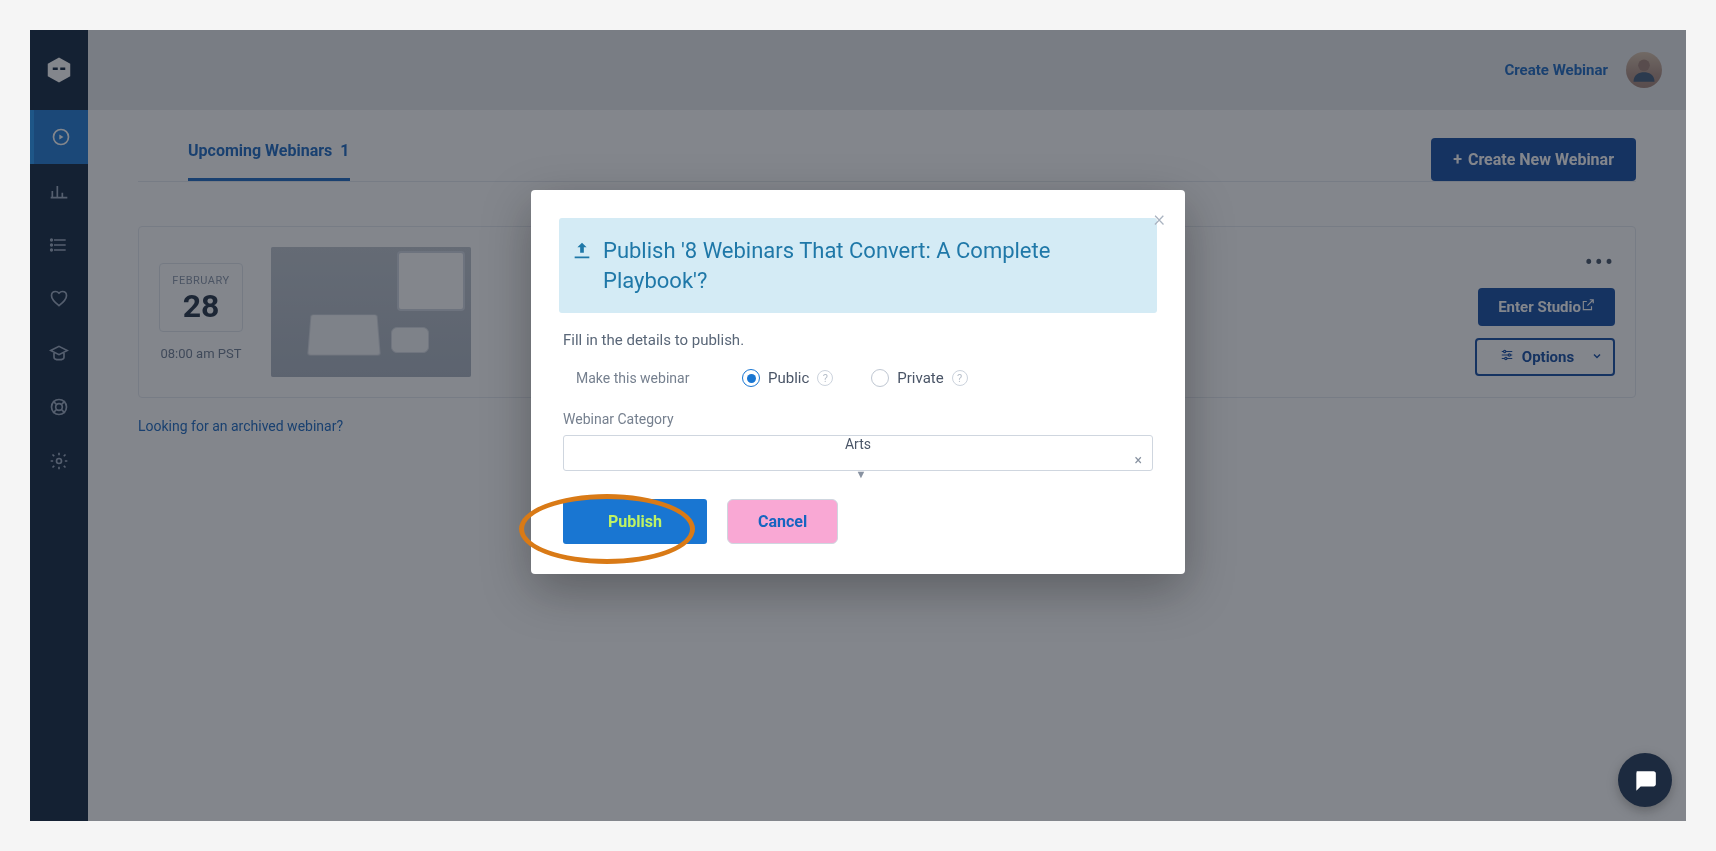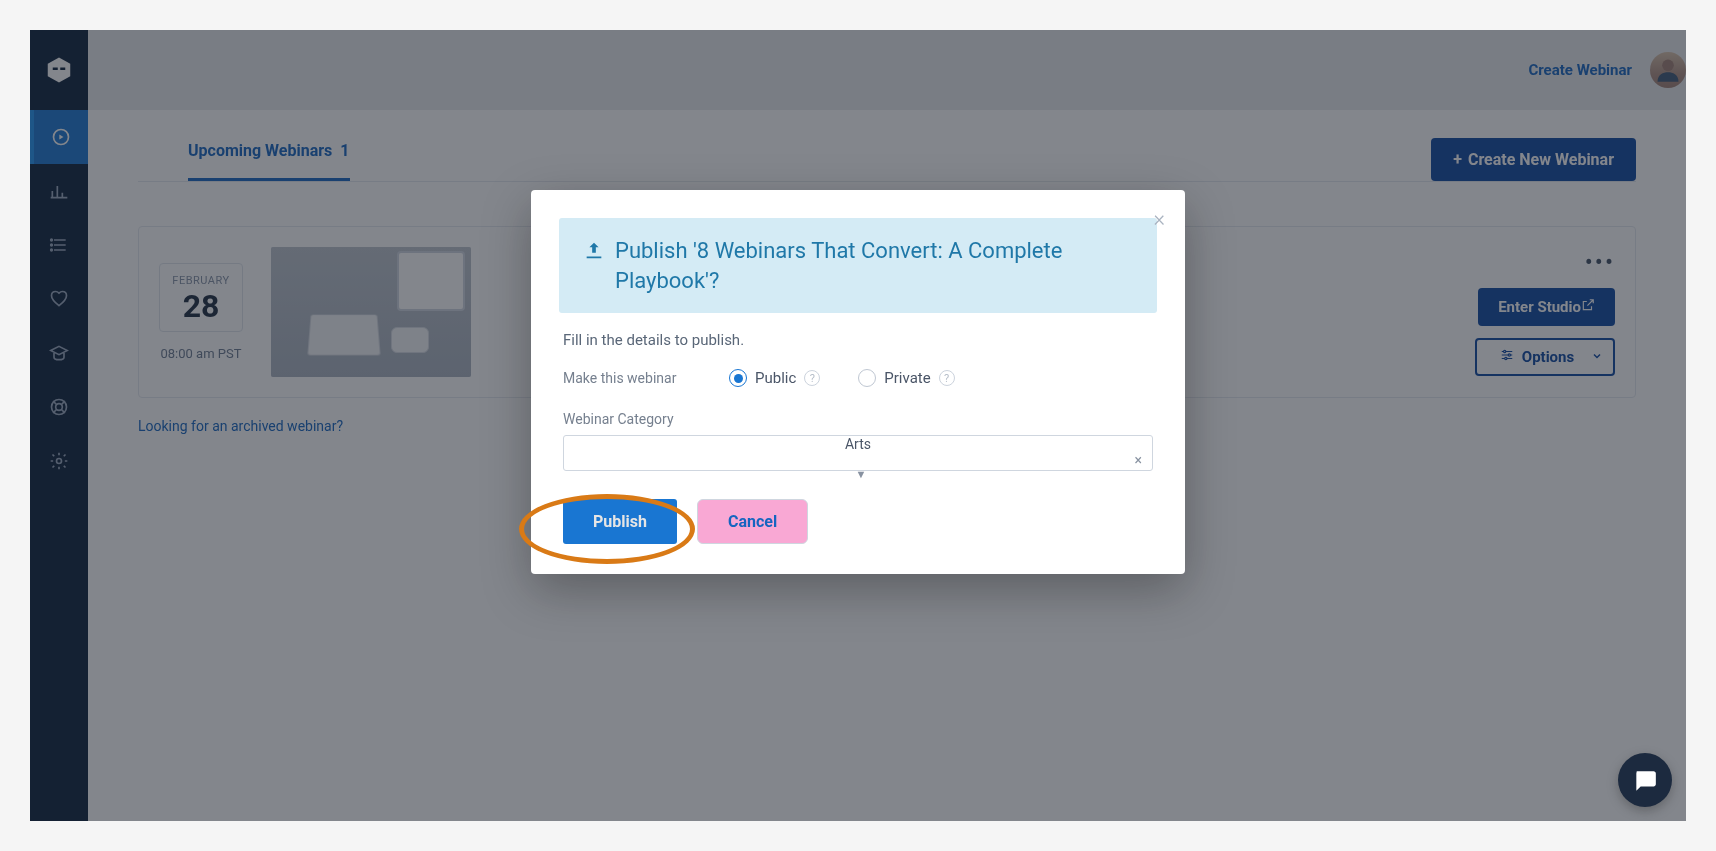--- a/index.html
+++ b/index.html
@@ -44,20 +44,21 @@
 .side-item.active { background: #1976d2; border-left: 4px solid #2196f3; }
 .side-item.active svg { stroke: #fff; }
 
 
 .header {
   position: absolute;
   left: 58px; right: 0; top: 0;
   height: 80px;
   background: #e8eaed;
   display: flex; align-items: center; justify-content: flex-end;
+  padding-right: 24px;
   gap: 18px;
 }
 .create-webinar-link { color: #1565c0; font-weight: 700; font-size: 15px; cursor: pointer; }
 .avatar {
   width: 36px; height: 36px; border-radius: 50%;
   background: linear-gradient(180deg,#d7c0a8 0%, #b09083 60%, #a07f73 100%);
   display:flex; align-items:center; justify-content:center;
   overflow:hidden;
 }
 .avatar svg { width: 28px; height: 28px; }
@@ -126,27 +127,27 @@
   background:#fff;
   border-radius:4px;
   box-shadow: 0 16px 50px rgba(0,0,0,0.3);
   padding: 28px 28px 30px;
 }
 .modal .close {
   position:absolute; top:18px; right:20px;
   color:#a9b3c0; font-size:22px; cursor:pointer; font-weight:300; line-height:1;
 }
 .modal-banner {
-  background:#d4ebf5; border-radius:3px; padding:18px 24px;
+  background:#d4ebf5; border-radius:3px; padding:18px 12px;
   color:#1f78a8; font-size:22px; font-weight:400; line-height:1.35;
   display:flex; gap:10px;
 }
 .modal-banner svg { flex-shrink:0; width:22px; height:22px; fill:#1f78a8; margin-top:4px; }
 .modal-subtitle { color:#5a6778; font-size:15px; margin:18px 4px 20px; }
-.modal-row { display:flex; align-items:center; gap:36px; margin:0 4px 24px; }
+.modal-row { display:flex; align-items:center; gap:36px; margin:0 17px 24px; }
 .modal-row .label { color:#76808f; font-size:14px; width:130px; }
 .radio-group { display:flex; gap:38px; }
 .radio-item { display:flex; align-items:center; gap:8px; font-size:15px; color:#4a5567; }
 .radio {
   width:18px; height:18px; border:1px solid #bfc7d2; border-radius:50%; display:inline-flex; align-items:center; justify-content:center;
 }
 .radio.selected::after { content:""; width:9px; height:9px; background:#1976d2; border-radius:50%; }
 .radio.selected { border-color:#1976d2; }
 .help-q {
   width:16px; height:16px; border:1px solid #ccd3dd; border-radius:50%; color:#b6bec9; font-size:11px; display:inline-flex; align-items:center; justify-content:center;
@@ -157,21 +158,21 @@
   display:flex; align-items:center; padding:0 10px;
   color:#4a5567; font-size:14px; position:relative;
   margin: 0 4px;
   flex-direction: column;
 }
 .select-clear { margin-left:auto; color:#8892a1; font-size:14px; cursor:pointer; }
 .select-caret { margin-left:6px; color:#8892a1; font-size:11px; }
 
 .modal-actions { display:flex; gap:20px; margin-top:28px; margin-left:4px; }
 .btn-publish {
-  background:#1976d2; color:#e5e5e5; border:none; padding:12px 30px; border-radius:3px; font-weight:700; font-size:16px; cursor:pointer;
+  background:#1976d2; color:#bef264; border:none; padding:12px 45px; border-radius:3px; font-weight:700; font-size:16px; cursor:pointer;
 }
 .btn-cancel {
   background:#f9a8d4; color:#1565c0; border:1px solid #cfd6df; padding:12px 30px; border-radius:6px; font-weight:700; font-size:16px; cursor:pointer;
 }
 
 
 .callout-ellipse {
   position:absolute; pointer-events:none;
   border:5px solid #d97a16; border-radius:50%;
 }

